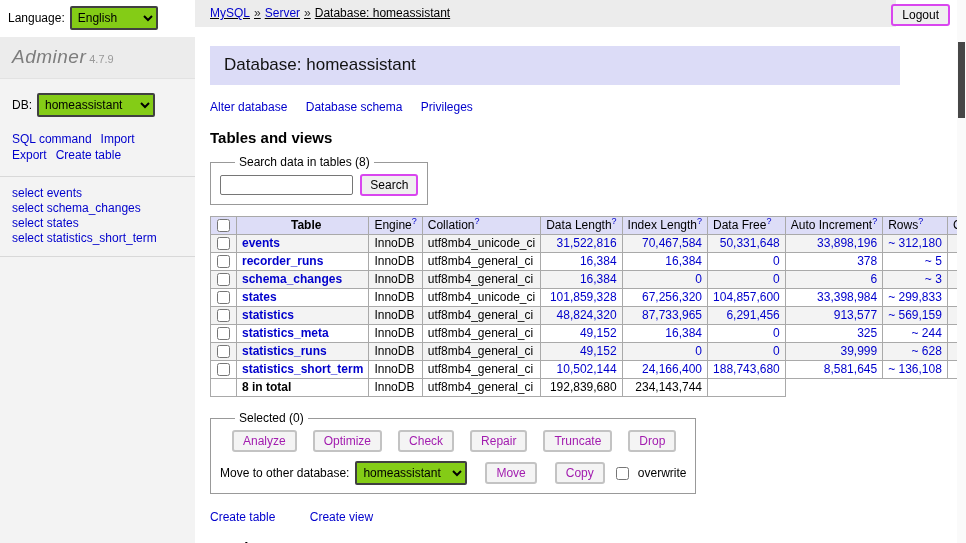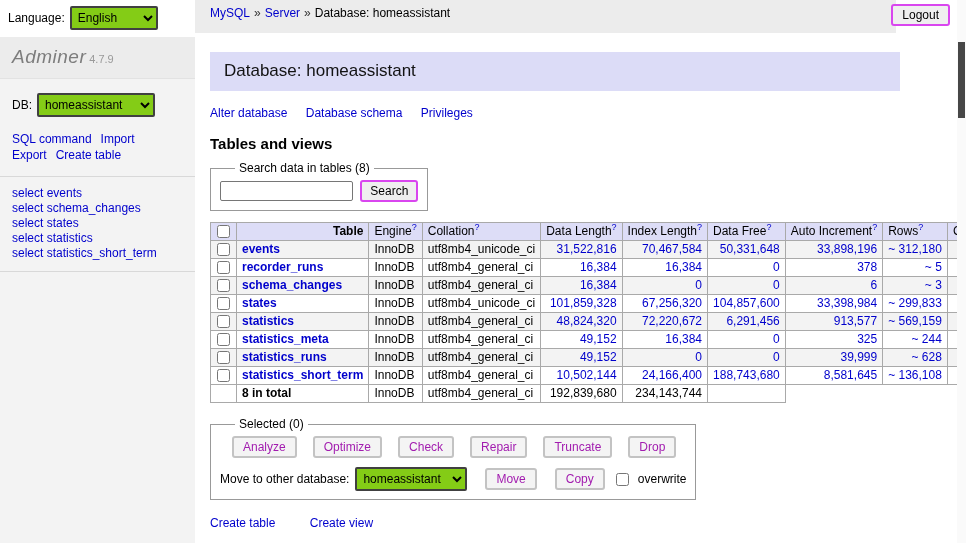--- a/index.html
+++ b/index.html
@@ -27,21 +27,21 @@
   .db-row label { margin-right:5px; }
   .db-select { width:118px; }
   .side-actions { padding:4px 12px 13px 12px; border-bottom:1px solid #d8d8d8; width:195px; line-height:16px; }
   .side-actions a { margin-right:9px; white-space:nowrap; display:inline-block; }
   .side-actions .wrap { width:150px; }
   .tables-list { padding:9px 12px 10px 12px; border-bottom:1px solid #d8d8d8; }
   .tables-list a { display:block; line-height:15px; white-space:nowrap; }
 
   
   .content { margin-left:195px; position:relative; height:100%; }
-  .breadcrumb { background:#ececec; margin-right:70px; padding:6px 8px 13px 15px; white-space:nowrap; }
+  .breadcrumb { background:#ececec; margin-right:70px; padding:6px 8px 7px 15px; white-space:nowrap;text-decoration:underline; }
   .breadcrumb .sep { color:#333; margin:0 4px; }
   .logout-btn { position:absolute; top:4px; right:16px; }
 
   button, .btn {
     font-family:"Liberation Sans", sans-serif; font-size:12px;
     background:#efefef; border:2px solid #d946ef; border-radius:3px;
     padding:2px 9px; color:#000; cursor:pointer;
   }
   button:disabled { color:#a21caf; background:#f4f4f4; border-color:#c3c3c3; cursor:default;margin-left:12px; }
 
@@ -57,21 +57,21 @@
   legend { padding:0 4px; margin-left:15px; }
   .search-fieldset { margin:9px 0 0 15px; }
   .search-input { width:133px; height:20px; border:1px solid #767676; border-radius:2px;
                   font:inherit; padding:1px 4px; vertical-align:middle; }
   .search-btn { margin-left:4px; vertical-align:middle; padding:2px 8px; }
 
   
   table.db-tables { border-collapse:collapse; margin:11px 0 0 15px; }
   .db-tables th, .db-tables td { border:1px solid #a9a9a9; padding:1px 5px; height:18px; line-height:15px; white-space:nowrap; }
   .db-tables thead th, .db-tables thead td { background:#ddddf7; }
-  .db-tables thead th { font-weight:bold; text-align:right; min-width:112px;padding-left:12px; }
+  .db-tables thead th { font-weight:bold; text-align:center; min-width:112px;padding-left:12px; }
   .db-tables thead td { font-weight:normal; text-align:left; }
   .db-tables td.chk { width:22px; text-align:center; }
   .db-tables tbody tr:nth-child(odd) { background:#f3f3f3; }
   .db-tables tbody tr.total { background:#fff; }
   .db-tables th.rowname { text-align:left; font-weight:bold; }
   .db-tables th.rowname a { font-weight:bold; }
   .db-tables td.num { text-align:right; min-width:58px; }
   .db-tables td.c-engine { min-width:44px; }
   .db-tables td.c-coll { min-width:118px; }
   .db-tables td.c-dlen, .db-tables td.c-ilen { min-width:66px; }
@@ -115,21 +115,20 @@
     </div>
     <div class="side-actions">
       <div class="wrap">
         <a>SQL command</a><a>Import</a><a>Export</a><a>Create table</a>
       </div>
     </div>
     <div class="tables-list">
       <a>select events</a>
       <a>select schema_changes</a>
       <a>select states</a>
-      <a>select statistics</a>
       <a>select statistics_short_term</a>
     </div>
   </aside>
 
   <div class="content">
 
     <div class="breadcrumb">
       <a>MySQL</a><span class="sep">»</span><a>Server</a><span class="sep">»</span><span>Database: homeassistant</span>
     </div>
 
@@ -214,21 +213,21 @@
           <td class="num c-auto"><a>33,398,984</a></td>
           <td class="num c-rows"><a>~ 299,833</a></td>
           <td class="c-comment"></td>
         </tr>
         <tr>
           <td class="chk"><input type="checkbox" style=""></td>
           <th class="rowname"><a>statistics</a></th>
           <td class="c-engine">InnoDB</td>
           <td class="c-coll">utf8mb4_general_ci</td>
           <td class="num c-dlen"><a>48,824,320</a></td>
-          <td class="num c-ilen"><a>72,220,672</a></td>
+          <td class="num c-ilen"><a>87,733,965</a></td>
           <td class="num"><a>6,291,456</a></td>
           <td class="num c-auto"><a>913,577</a></td>
           <td class="num c-rows"><a>~ 569,159</a></td>
           <td class="c-comment"></td>
         </tr>
         <tr>
           <td class="chk"><input type="checkbox" style=""></td>
           <th class="rowname"><a>statistics_meta</a></th>
           <td class="c-engine">InnoDB</td>
           <td class="c-coll">utf8mb4_general_ci</td>

